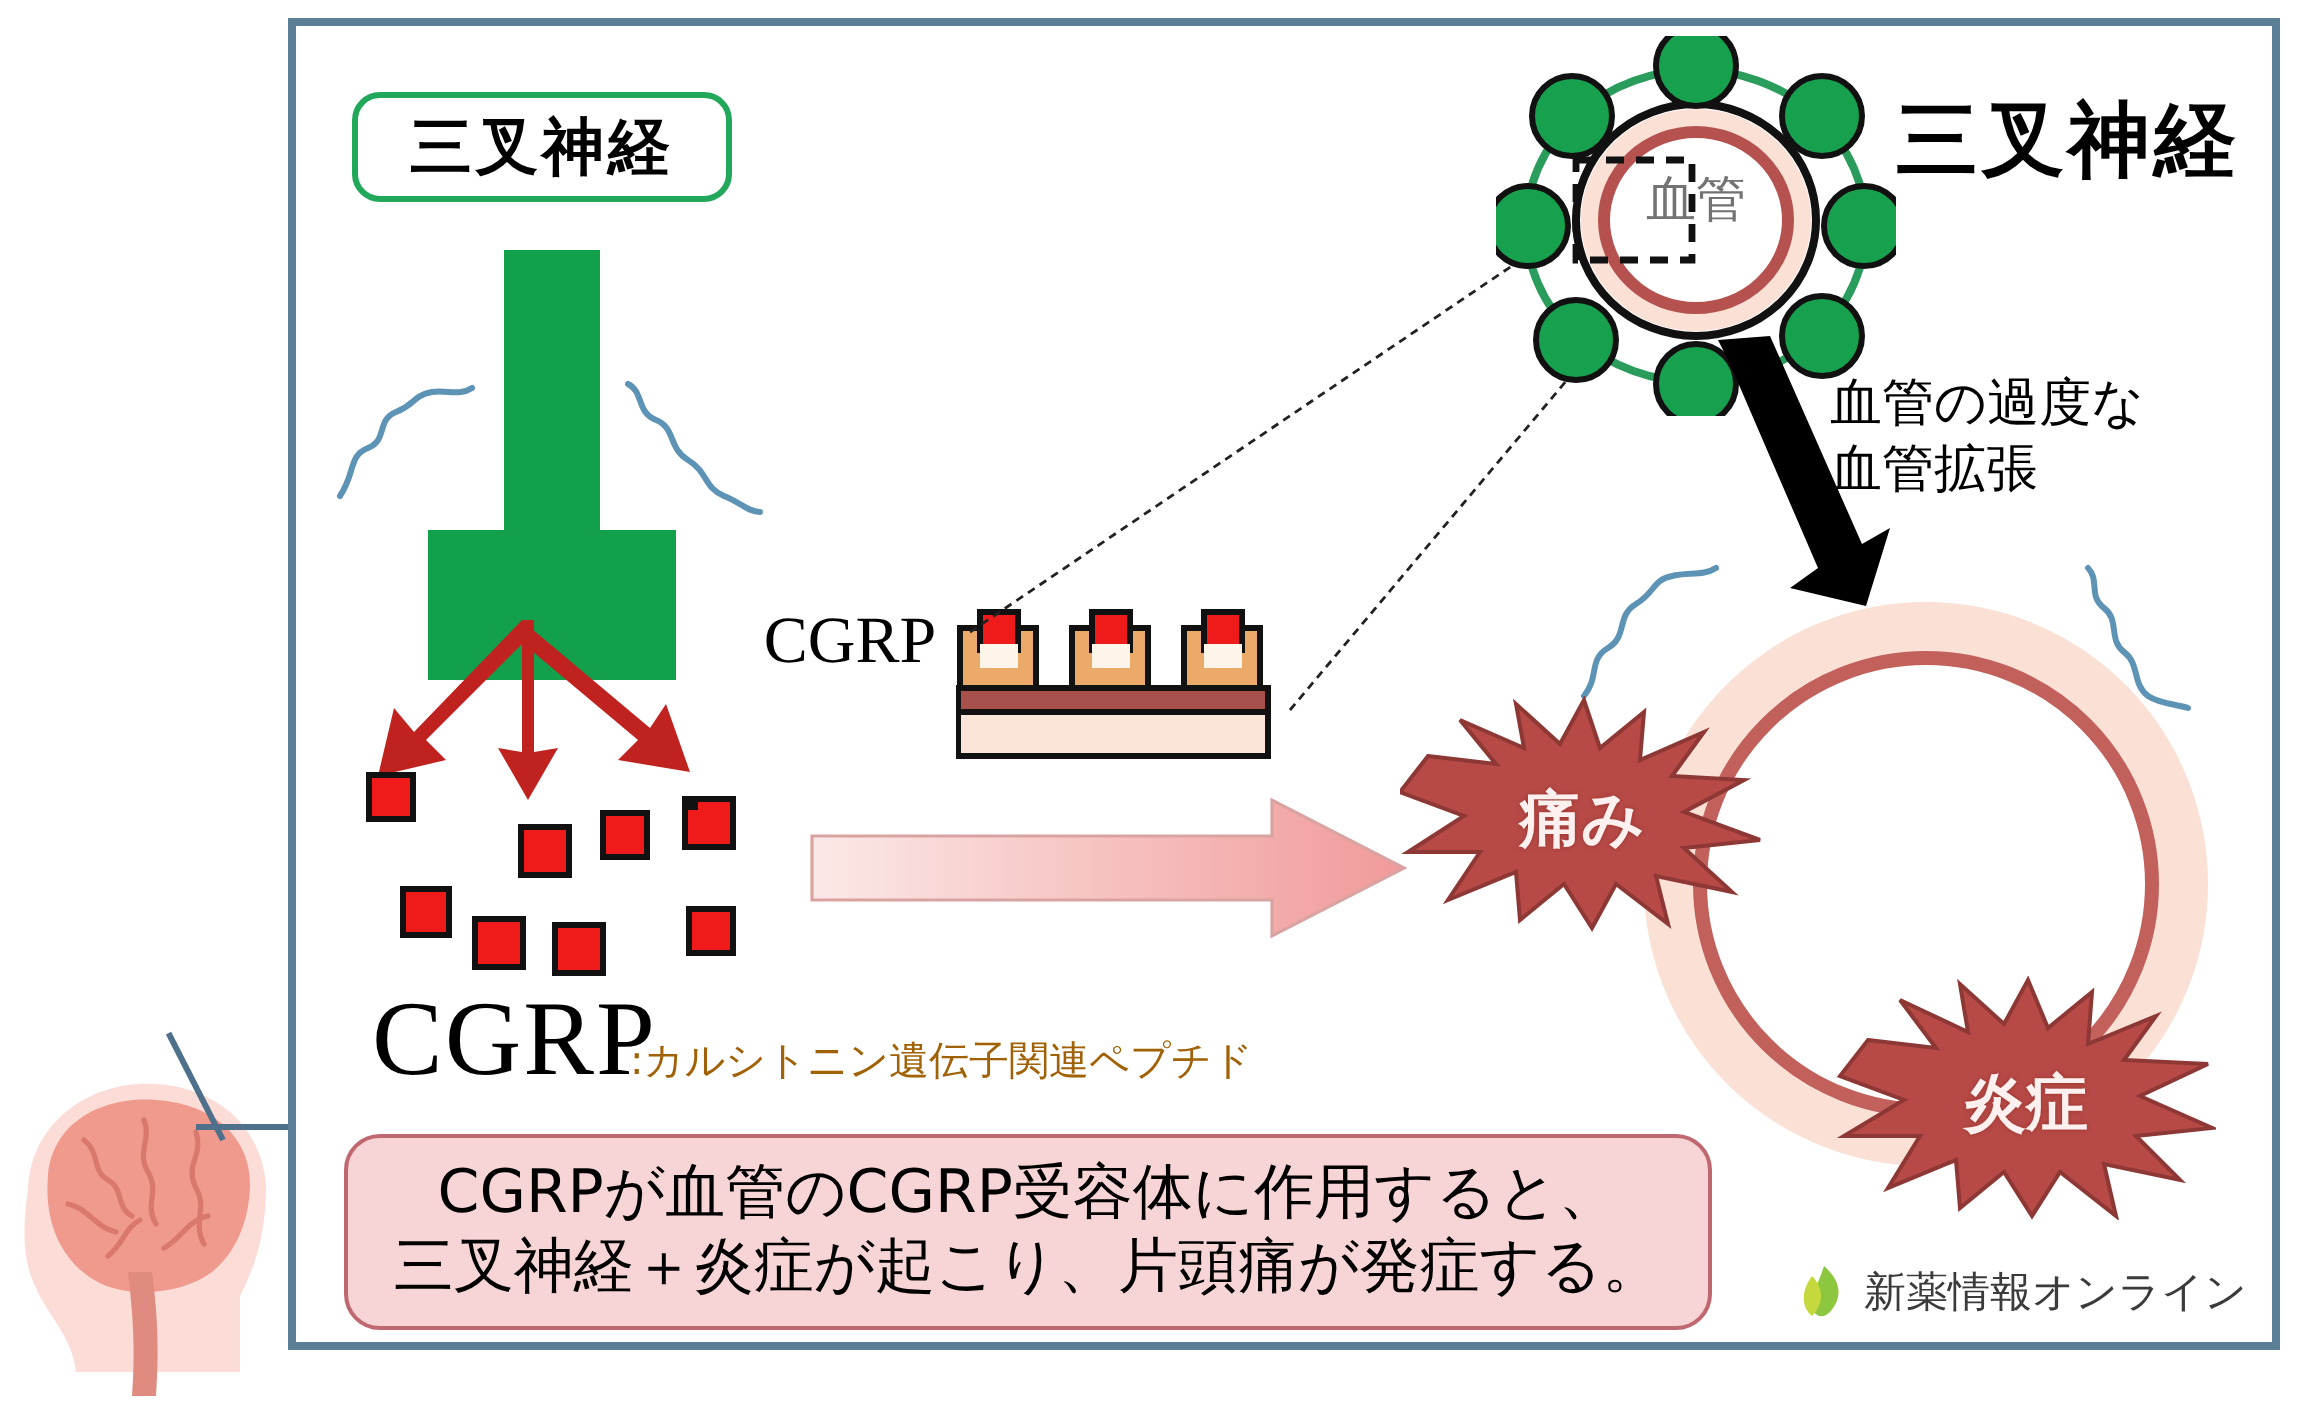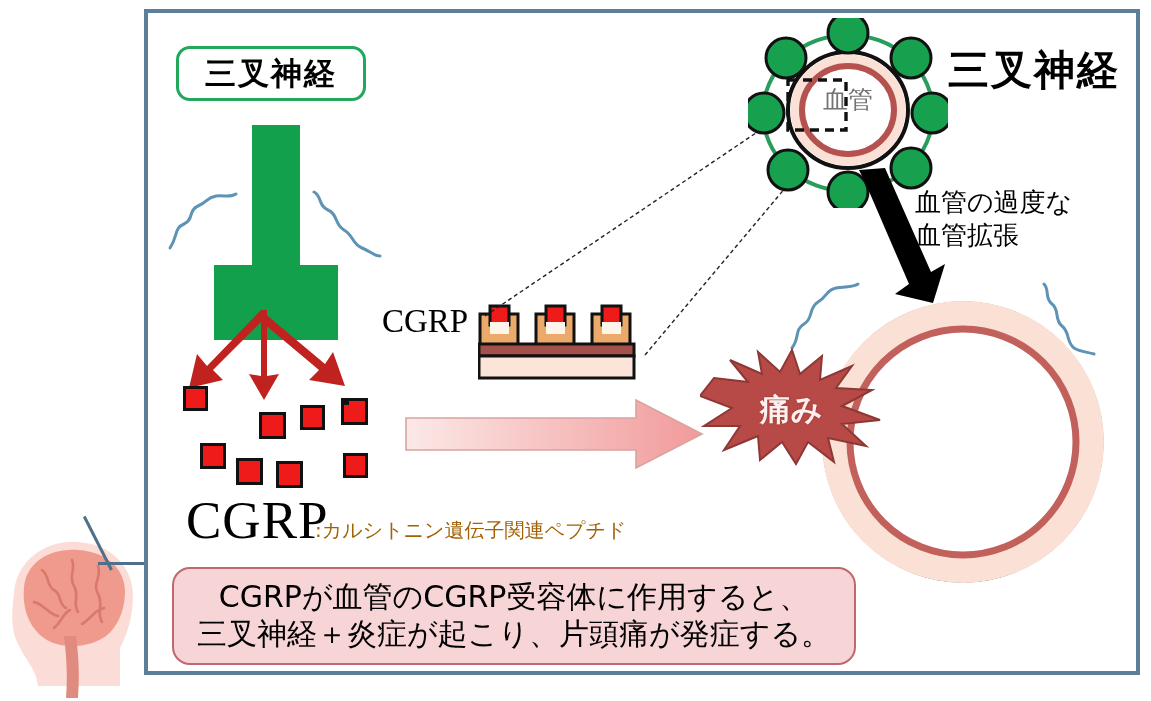--- a/index.html
+++ b/index.html
@@ -245,20 +245,35 @@
 
   <div style="position:absolute;left:700px;top:348px;width:182px;height:118px;">
     <svg id="pain-burst" style="left:0;top:0;" viewBox="0 0 182 118" xmlns="http://www.w3.org/2000/svg">
       <path d="M14 30 L48 34 L30 12 L62 26 L58 4 L80 24 L92 2 L100 26 L122 8 L120 32
                L152 18 L136 40 L172 42 L142 58 L180 72 L142 76 L166 98 L128 90 L134 114
                L108 94 L96 116 L82 94 L60 112 L58 88 L24 102 L40 78 L4 78 L32 60 L0 48 Z" fill="#b74a46" stroke="#8e3835" stroke-width="2"></path>
     </svg>
     <div class="burst-text" style="top:41px;">痛み</div>
   </div>
 
+  <div style="position:absolute;left:918px;top:488px;width:190px;height:122px;">
+    <svg id="inflam-burst" style="left:0;top:0;" viewBox="0 0 190 122" xmlns="http://www.w3.org/2000/svg">
+      <path d="M16 32 L50 36 L32 12 L66 28 L62 4 L84 24 L96 2 L106 26 L128 8 L126 34
+               L160 20 L144 42 L186 44 L152 60 L188 76 L150 80 L172 102 L134 94 L140 120
+               L112 98 L98 120 L84 98 L62 116 L60 92 L26 106 L42 80 L4 80 L34 62 L2 50 Z" fill="#b74a46" stroke="#8e3835" stroke-width="2"></path>
+    </svg>
+    <div class="burst-text" style="top:43px;">炎症</div>
+  </div>
 
   <div id="caption-box">
     <div>CGRPが血管のCGRP受容体に作用すると、</div>
     <div>三叉神経＋炎症が起こり、片頭痛が発症する。</div>
   </div>
 
+  <div id="watermark">
+    <svg width="26" height="28" viewBox="0 0 26 28" xmlns="http://www.w3.org/2000/svg">
+      <path d="M14 1 C22 8 24 16 17 24 C13 28 8 26 8 20 C8 14 12 8 14 1 Z" fill="#8dc63f"></path>
+      <path d="M8 6 C14 12 14 20 8 26 C3 22 2 14 8 6 Z" fill="#c5d93f"></path>
+    </svg>
+    <span id="watermark-text">新薬情報オンライン</span>
+  </div>
 
 </div>
 
 </body></html>

